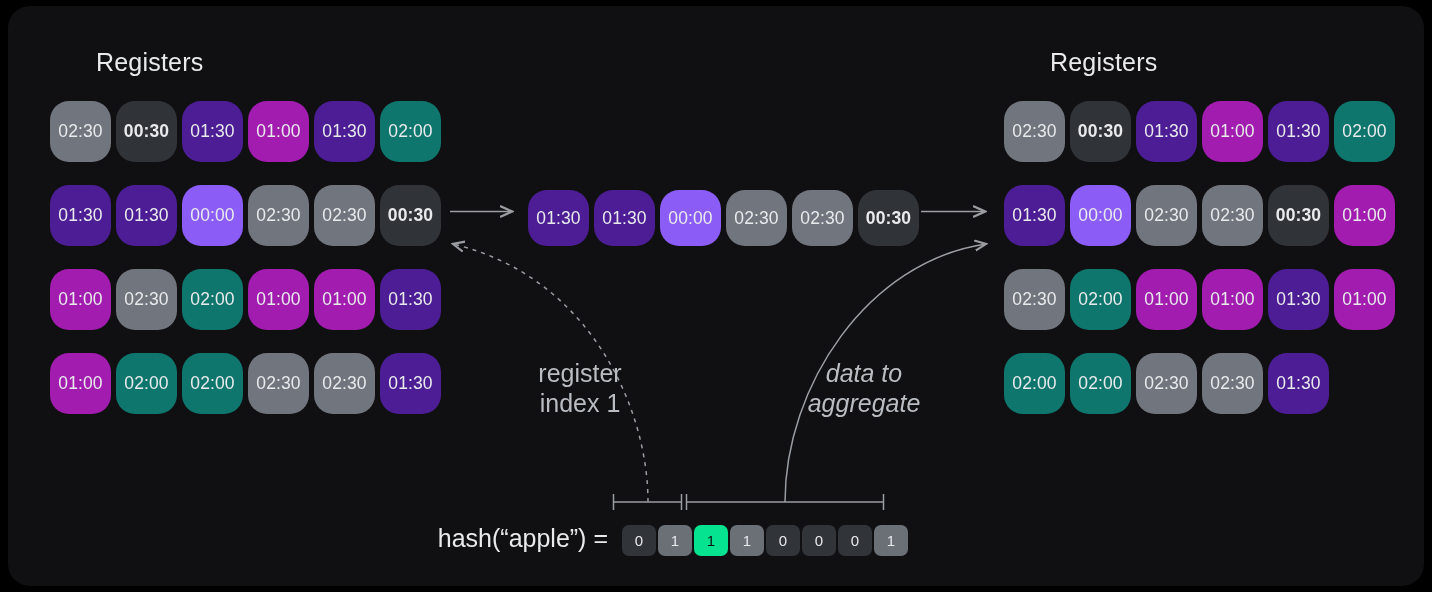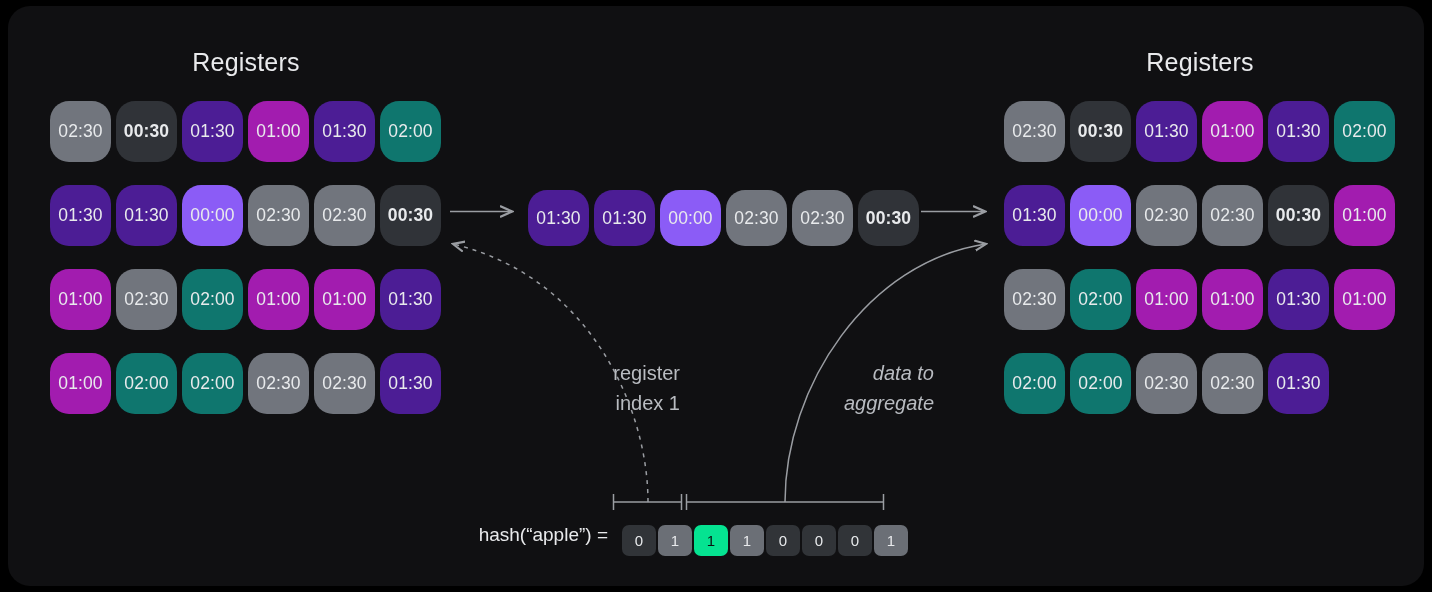--- a/index.html
+++ b/index.html
@@ -2,21 +2,21 @@
 <html><head>
 <meta charset="utf-8">
 <style>
   html,body{margin:0;padding:0;background:#000;}
   body{width:1432px;height:592px;font-family:"Liberation Sans",sans-serif;overflow:hidden;}
 
   #panel{position:absolute;left:8px;top:6px;width:1416px;height:580px;
          background:#101012;border-radius:22px;overflow:hidden;}
 
   .title{position:absolute;color:#e9eaec;font-size:25px;letter-spacing:.2px;
-         text-align:center;white-space:nowrap;}
+         text-align:left;white-space:nowrap;}
   #title-left{left:88px;top:42px;width:300px;}
   #title-right{left:1042px;top:42px;width:300px;}
 
   .grid{position:absolute;display:grid;grid-template-columns:repeat(6,61px);
         grid-auto-rows:61px;column-gap:5px;row-gap:23px;}
   #grid-left{left:42px;top:95px;}
   #grid-right{left:996px;top:95px;}
 
   .rowmid{position:absolute;left:520px;top:184px;display:grid;
           grid-template-columns:repeat(6,61px);grid-auto-rows:56px;column-gap:5px;}
@@ -25,27 +25,27 @@
         font-size:17.5px;color:#e8eaec;letter-spacing:.1px;}
   .cell.hl{background:#05e391;color:#0d1110;}
 
   .v0000{background:#8b5cf6;}
   .v0030{background:#303338;font-weight:bold;}
   .v0100{background:#a21caf;}
   .v0130{background:#4c1d95;}
   .v0200{background:#0f766e;}
   .v0230{background:#71757d;}
 
-  .label{position:absolute;color:#b9bcc1;font-size:20px;line-height:30px;
-         text-align:right;white-space:pre-line;}
+  .label{position:absolute;color:#b9bcc1;font-size:25px;line-height:30px;
+         text-align:center;white-space:pre-line;}
   #label-index{left:472px;top:352px;width:200px;}
   #label-agg{left:786px;top:352px;width:140px;font-style:italic;}
 
   #hash-label{position:absolute;left:300px;top:518px;width:300px;text-align:right;
-              color:#e9eaec;font-size:19px;white-space:nowrap;}
+              color:#e9eaec;font-size:25px;white-space:nowrap;}
   .bits{position:absolute;left:614px;top:519px;display:grid;
         grid-template-columns:repeat(8,34px);grid-auto-rows:31px;column-gap:2px;}
   .bit{border-radius:7px;display:flex;align-items:center;justify-content:center;
        font-size:15px;color:#e8eaec;background:#313438;}
   .bit.one{background:#6b6f76;}
   .bit.hl{background:#05e391;color:#0d1110;}
 
   svg{position:absolute;left:0;top:0;width:1416px;height:580px;overflow:visible;
       pointer-events:none;}
 </style>

